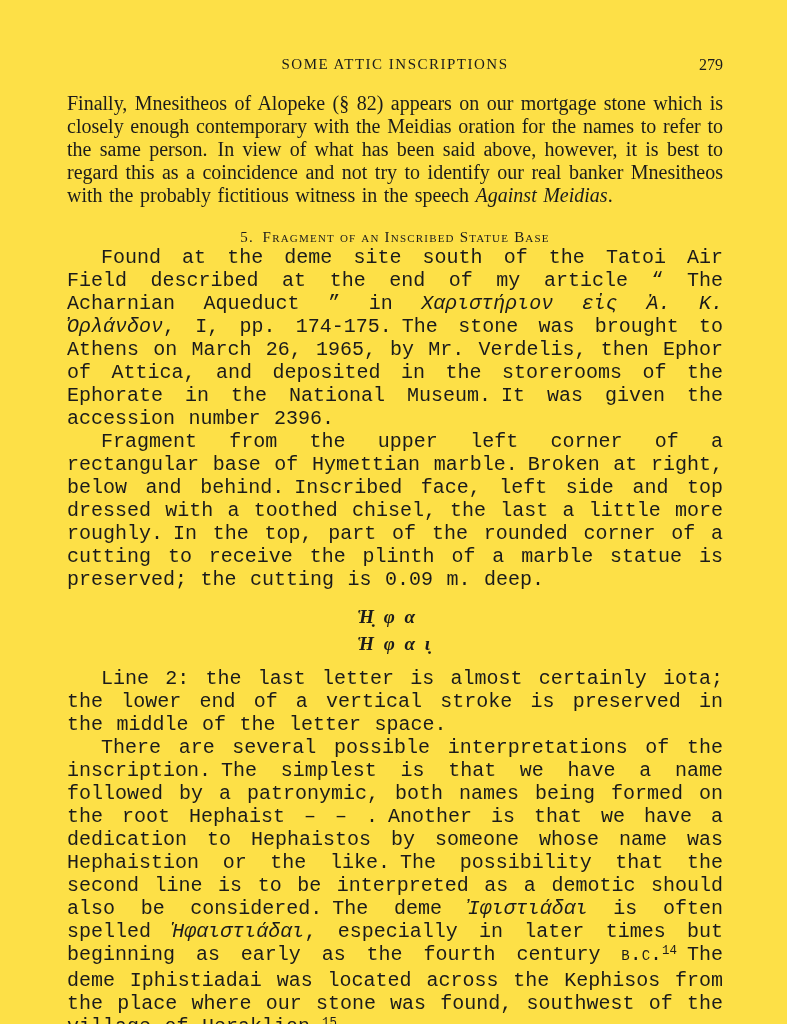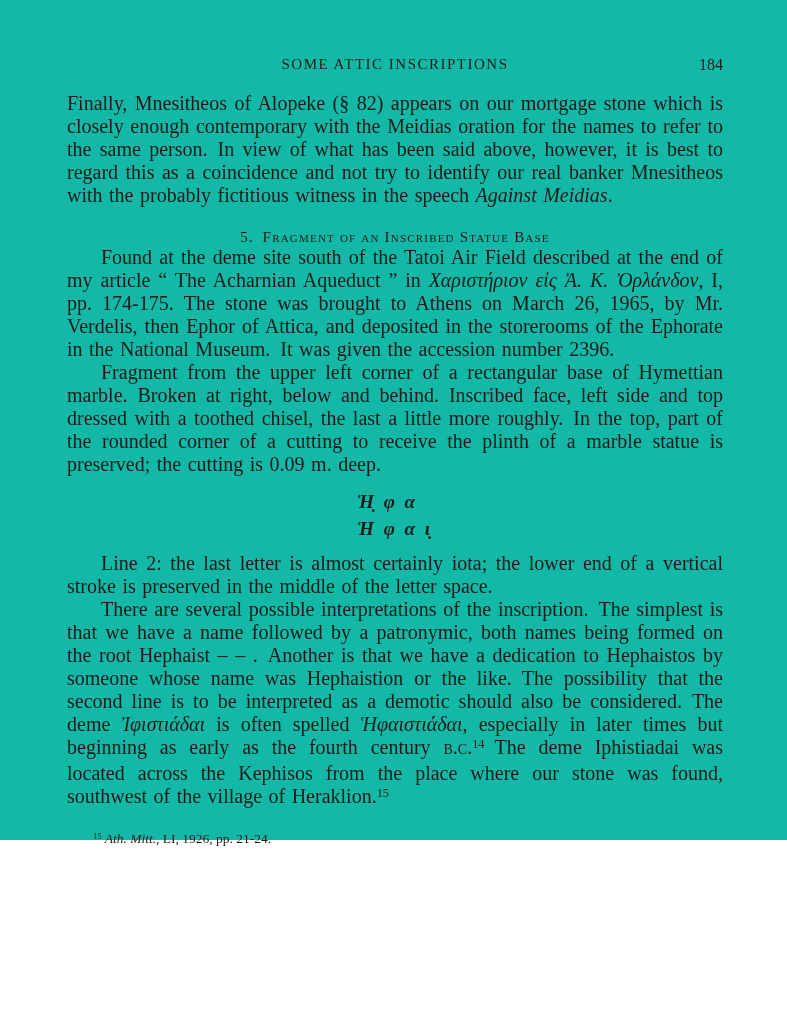--- a/index.html
+++ b/index.html
@@ -8,25 +8,25 @@
     background: #ffffff;
   }
   body {
     width: 787px;
     height: 1024px;
     overflow: hidden;
   }
   .page {
     box-sizing: border-box;
     width: 787px;
-    height: 840px;
+    height: 1024px;
     padding: 56px 64px 0 67px;
     font-family: "Liberation Serif", "DejaVu Serif", serif;
     color: #1b1b1b;
-    background: #14b8a6;
+    background: #fde047;
   }
   .running-head {
     position: relative;
     text-align: center;
     font-size: 15px;
     letter-spacing: 1.5px;
     height: 20px;
     margin-bottom: 16px;
   }
   .head-title { display: inline-block; }
@@ -37,21 +37,21 @@
     font-size: 16px;
     letter-spacing: 0;
   }
   p.body {
     margin: 0;
     font-size: 20px;
     line-height: 23px;
     text-align: justify;
     word-spacing: 1.5px;
   }
-  .indent { text-indent: 34px; }
+  .indent { text-indent: 34px; font-family: Liberation Mono, monospace; }
   .section-heading {
     margin: 22px 0 0 0;
     text-align: center;
     font-weight: normal;
     font-size: 15px;
     font-variant: small-caps;
     letter-spacing: 1.2px;
   }
   .plate {
     margin: 15px 0 12px 0;
@@ -96,21 +96,21 @@
     letter-spacing: 0;
   }
 </style>
 </head>
 <body>
 
 <div class="page">
 
   <header class="running-head">
     <span class="head-title">SOME ATTIC INSCRIPTIONS</span>
-    <span class="page-num">184</span>
+    <span class="page-num">279</span>
   </header>
 
   <p class="body"><span>Finally, Mnesitheos of Alopeke (§ 82) appears on our mortgage stone which is closely enough contemporary with the Meidias oration for the names to refer to the same person. In view of what has been said above, however, it is best to regard this as a coincidence and not try to identify our real banker Mnesitheos with the probably fictitious witness in the speech </span><span class="seg-i">Against Meidias</span><span>.</span></p>
 
   <h2 class="section-heading">5. Fragment of an Inscribed Statue Base</h2>
 
 
   <p class="body indent"><span>Found at the deme site south of the Tatoi Air Field described at the end of my article “ The Acharnian Aqueduct ” in </span><span class="seg-i">Χαριστήριον εἰς Ἀ. Κ. Ὀρλάνδον</span><span>, I, pp. 174-175. The stone was brought to Athens on March 26, 1965, by Mr. Verdelis, then Ephor of Attica, and deposited in the storerooms of the Ephorate in the National Museum. It was given the accession number 2396.</span></p>
 
   <p class="body indent"><span>Fragment from the upper left corner of a rectangular base of Hymettian marble. Broken at right, below and behind. Inscribed face, left side and top dressed with a toothed chisel, the last a little more roughly. In the top, part of the rounded corner of a cutting to receive the plinth of a marble statue is preserved; the cutting is 0.09 m. deep.</span></p>

